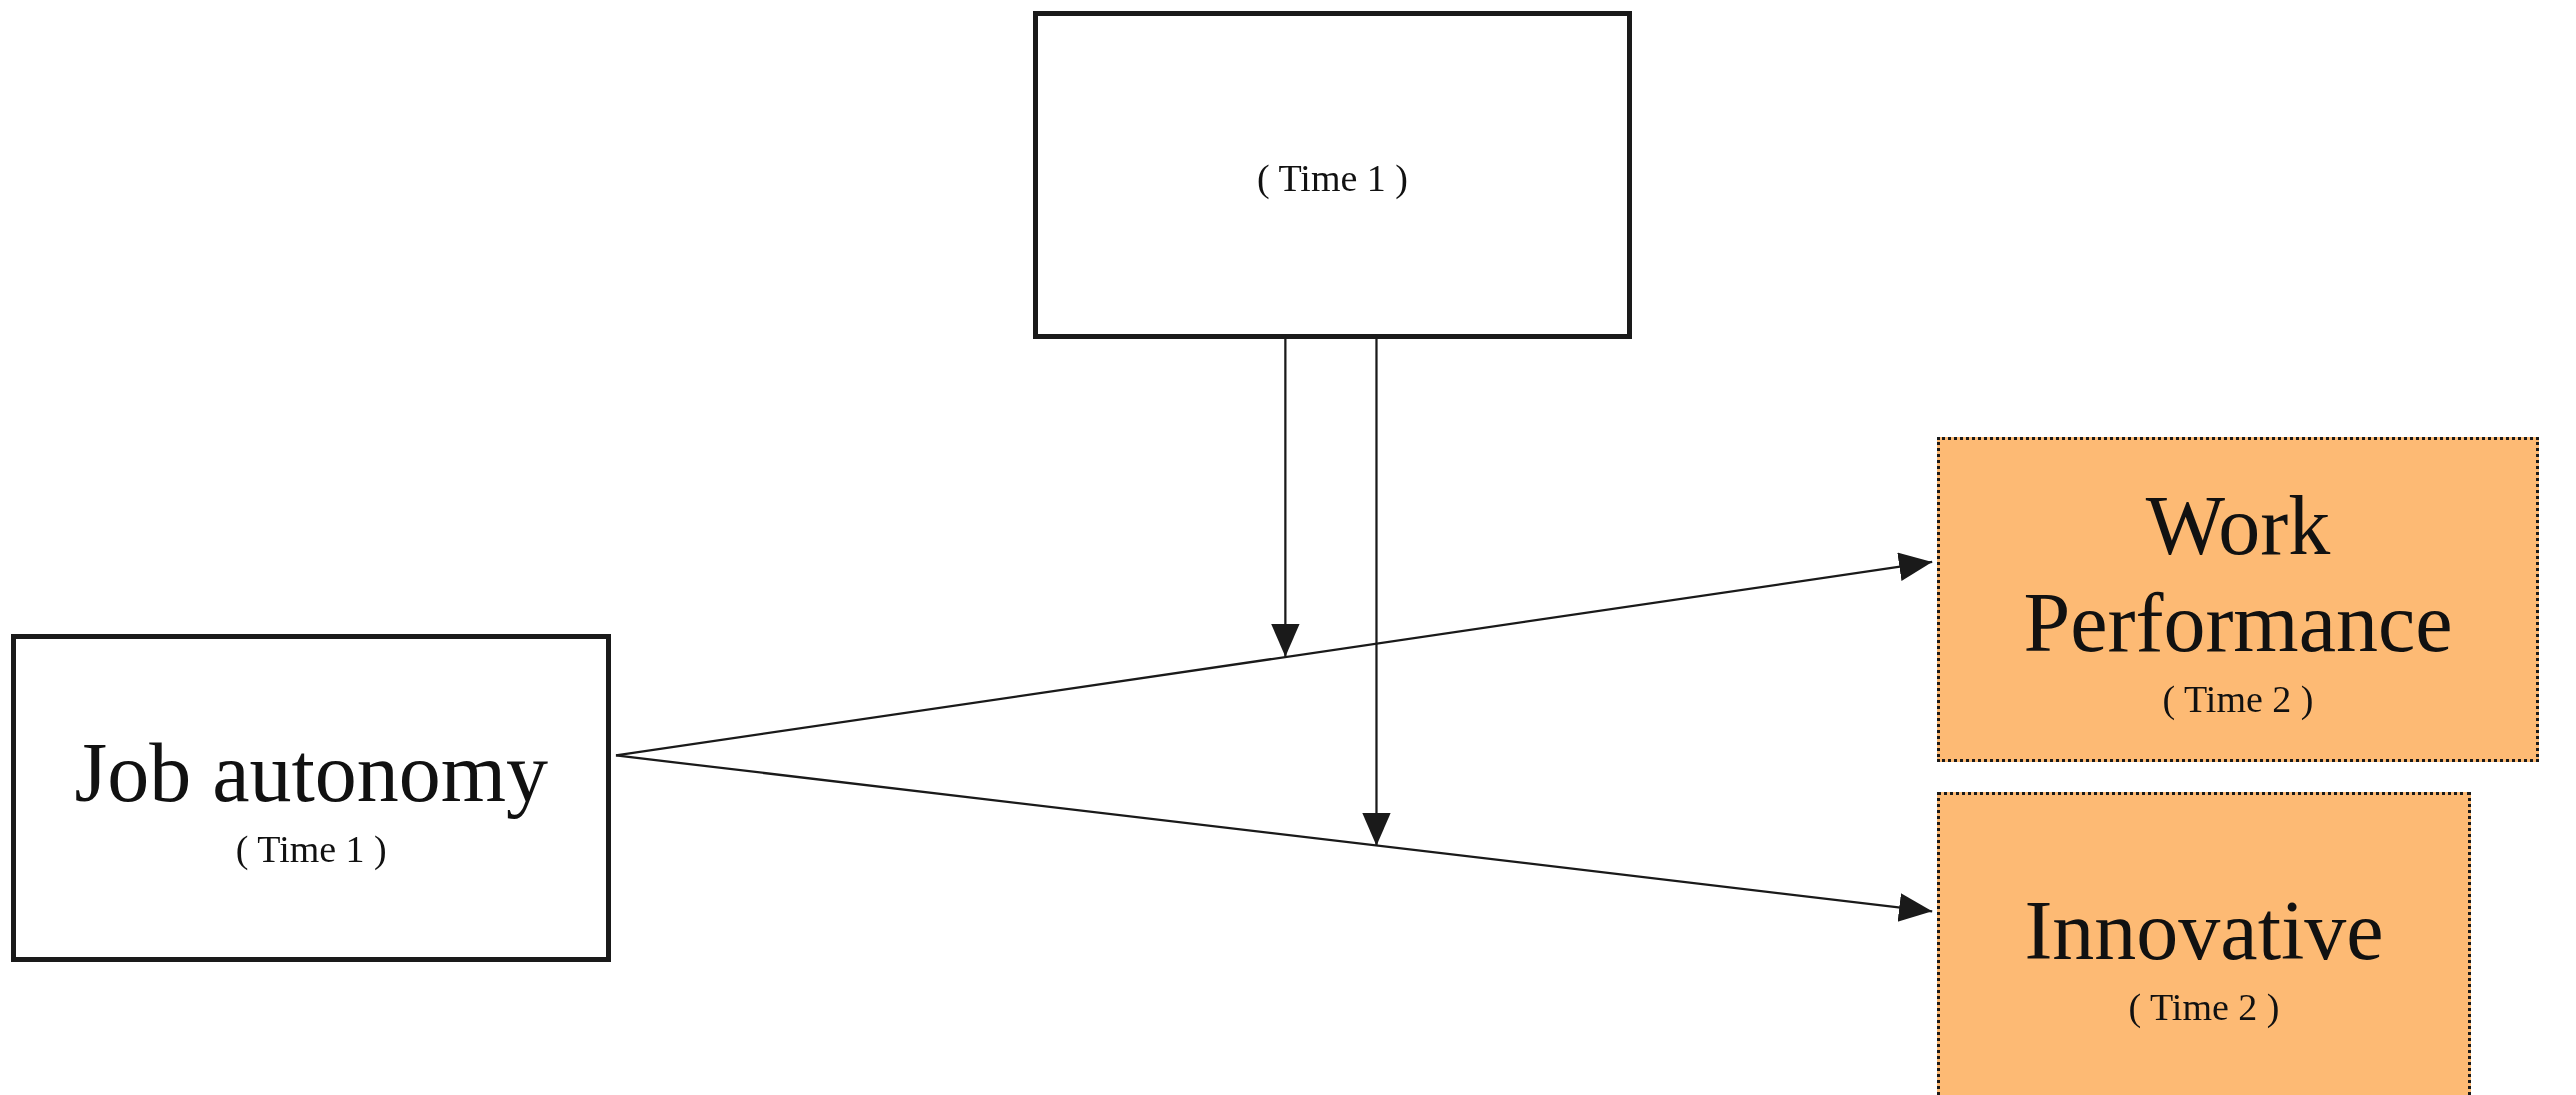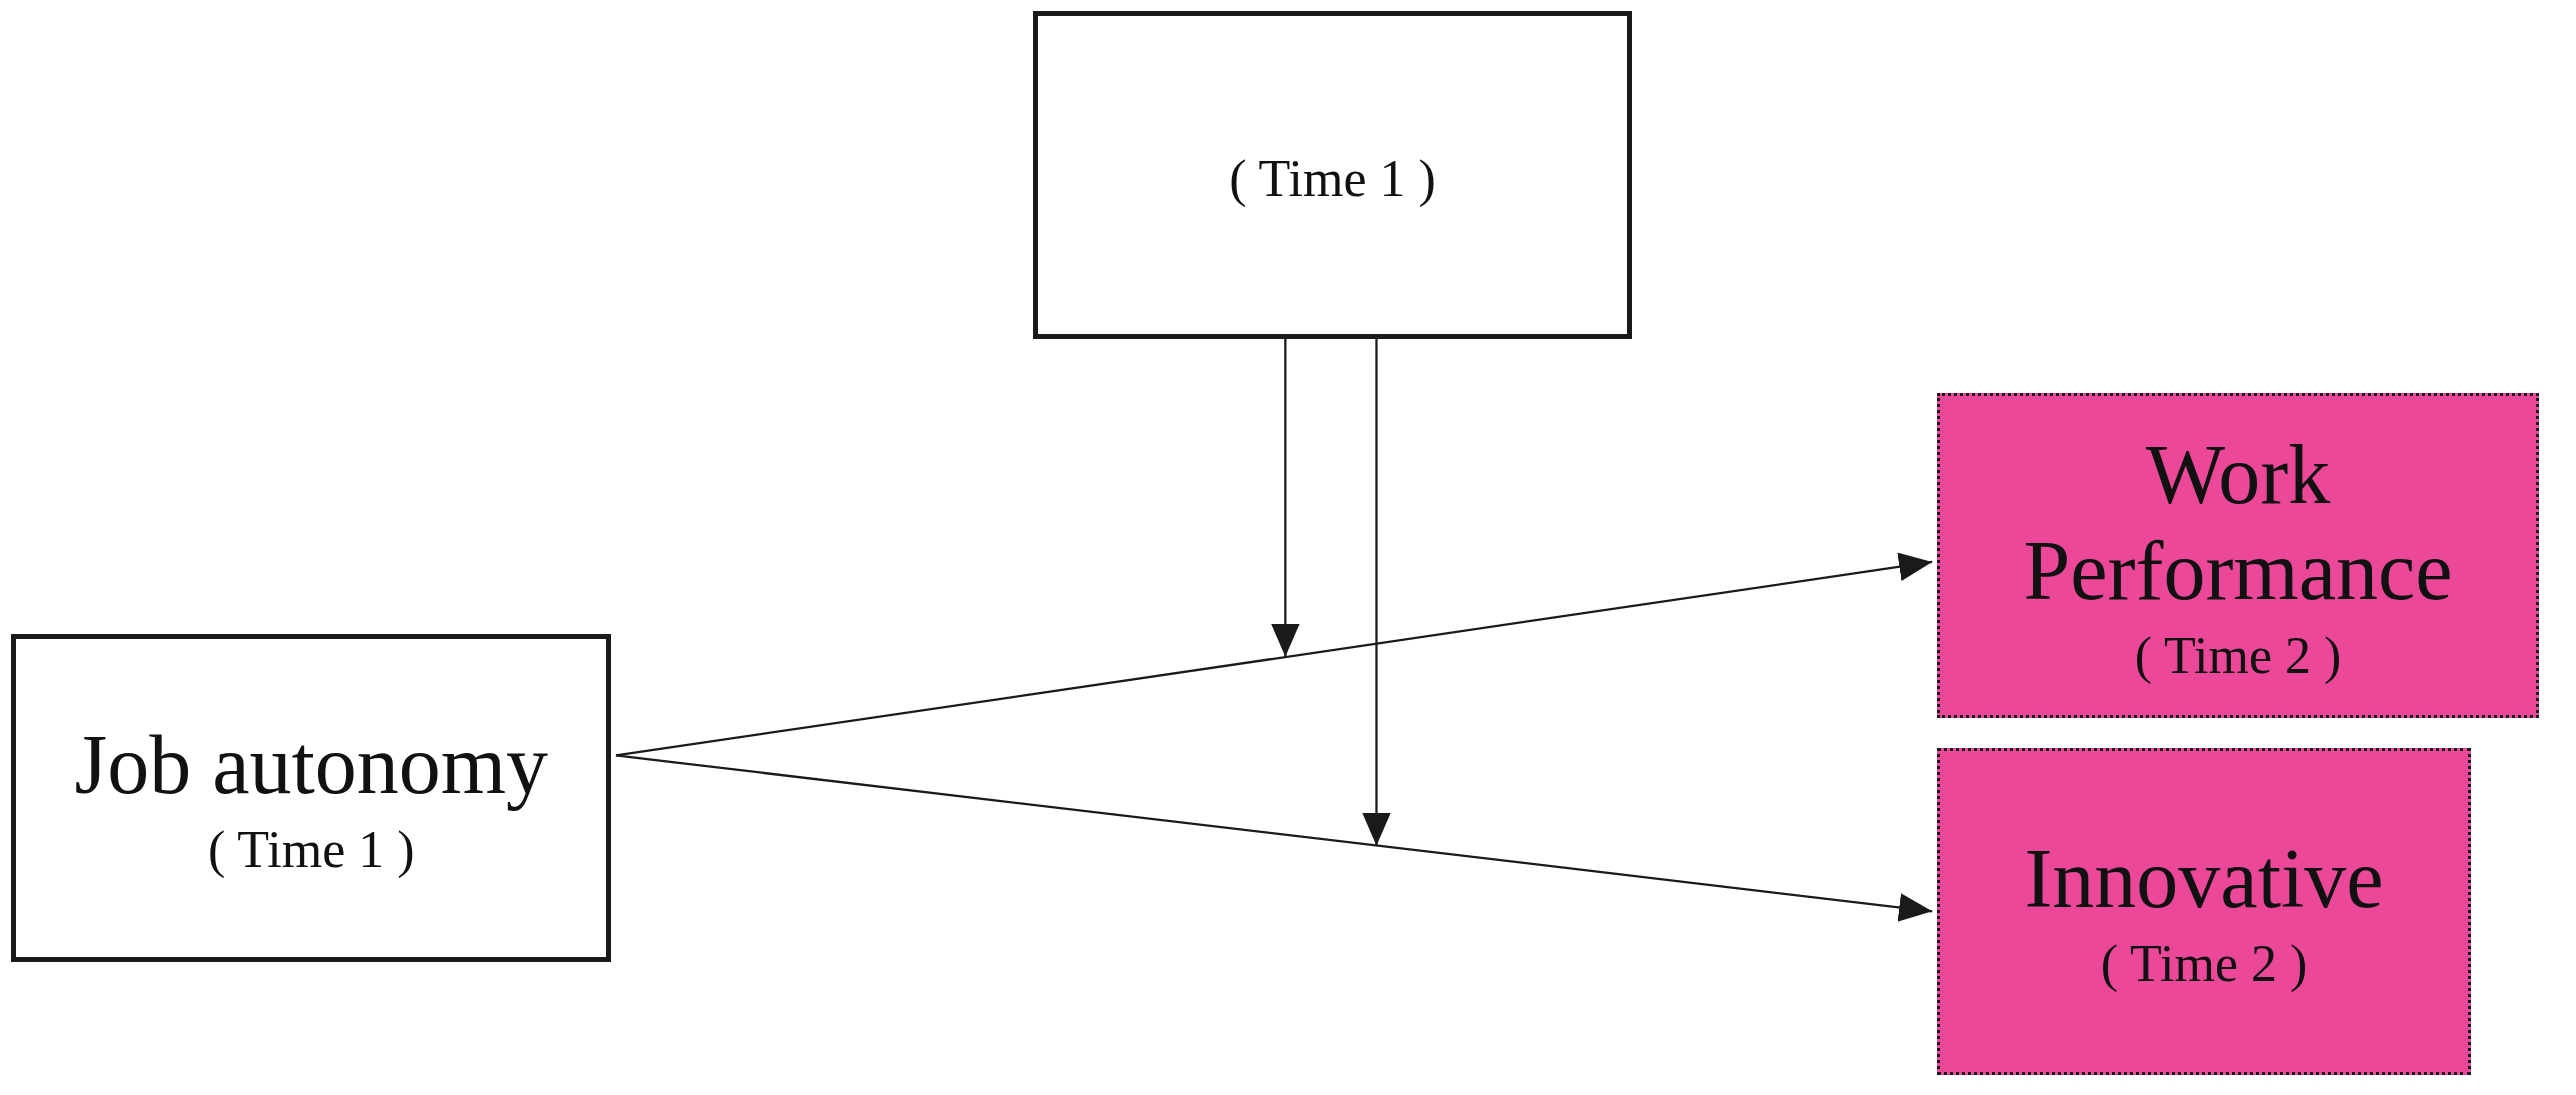--- a/index.html
+++ b/index.html
@@ -40,31 +40,32 @@
     justify-content: center;
     align-items: center;
     text-align: center;
   }
   .box--solid {
     border: 5.3px solid #1a1a1a;
     background: #ffffff;
   }
   .box--dotted {
     border: 3.8px dotted #1a1a1a;
-    background: #ec4899;
+    background: #fdba74;
+    margin-top: 44px;
   }
   .box__title {
     font-size: 84px;
     line-height: 1.15;
     font-weight: 400;
     white-space: nowrap;
   }
   .box__title span { display: block; }
   .box__time {
-    font-size: 52px;
+    font-size: 38px;
     line-height: 1.1;
     margin-top: 7.5px;
     white-space: nowrap;
   }
   #box-performance-pressure { left: 1033px; top: 11.3px;  width: 599px; height: 328px; }
   #box-job-autonomy         { left: 11.3px;   top: 586px; width: 600px; height: 328px; margin-top: 48px; }
   #box-work-engagement      { left: 1937px; top: 393px; width: 602px; height: 325px; }
   #box-innovative-behavior  { left: 1937px; top: 748px; width: 534px; height: 327px; }
 </style>
 </head>

